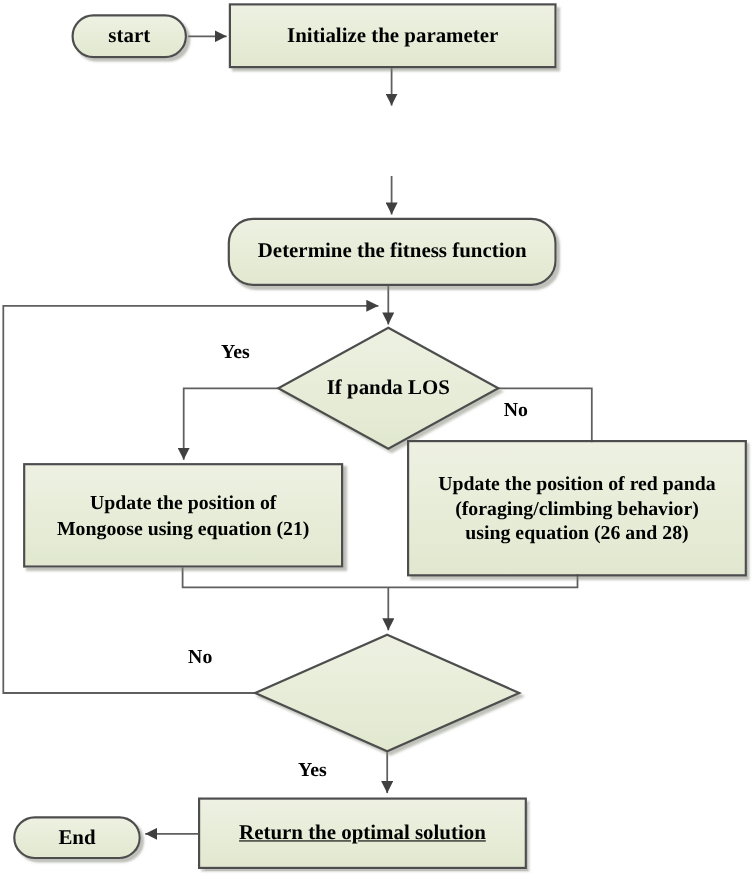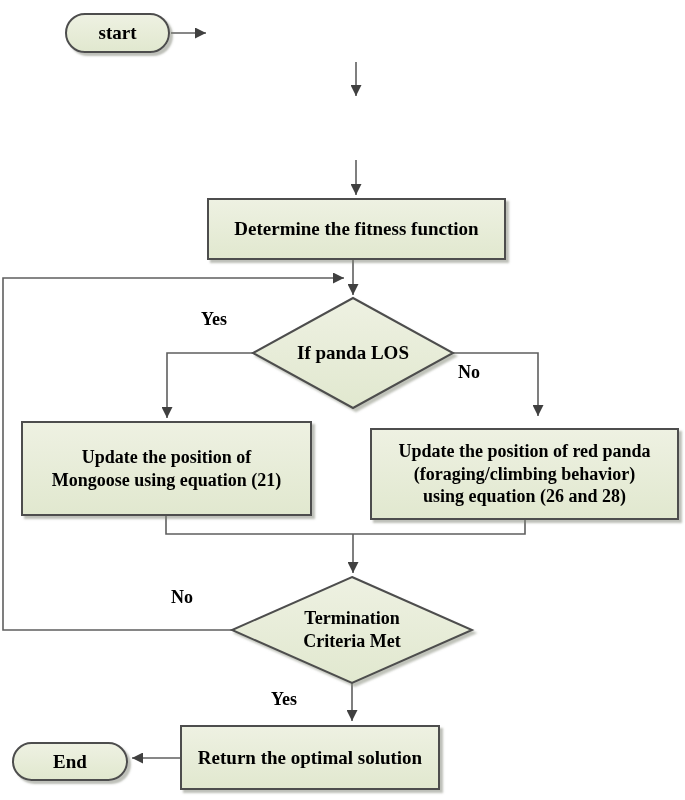--- a/index.html
+++ b/index.html
@@ -98,37 +98,36 @@
       <path d="M352 683 V721" marker-end="url(#arrow)"></path>
       <path d="M180 758 H132" marker-end="url(#arrow)"></path>
     </g>
 
     <polygon class="diamond" filter="url(#ds)" points="353,298 453,353 353,408 253,353"></polygon>
     <polygon class="diamond" filter="url(#ds)" points="352,577 472,630 352,683 232,630"></polygon>
   </svg>
 
   <div class="node terminator" style="left:65px; top:13px; width:105px; height:40px;">start</div>
 
+  <div class="node" style="left:208px; top:3px; width:298px; height:59px;">Initialize the parameter</div>
 
 
-  <div class="node" style="left:207px; top:198px; width:299px; height:62px;">Determine the fitness function</div>
+  <div class="node" style="left:207px; top:198px; width:299px; height:62px;border-radius:23px;">Determine the fitness function</div>
 
   <div class="diamond-label" style="left:273px; top:333px; width:160px; height:40px;">If panda LOS</div>
 
   <div class="node multi" style="left:21px; top:421px; width:291px; height:95px;">Update the position of
 Mongoose using equation (21)</div>
 
-  <div class="node multi" style="left:370px; top:428px; width:309px; height:92px;">Update the position of red panda
+  <div class="node multi" style="left:370px; top:400px; width:309px; height:124px;">Update the position of red panda
 (foraging/climbing behavior)
 using equation (26 and 28)</div>
 
-  <div class="diamond-label small" style="left:272px; top:600px; width:160px; height:60px;">Termination
-Criteria Met</div>
 
-  <div class="node" style="left:180px; top:725px; width:260px; height:65px;">Return the optimal solution</div>
+  <div class="node" style="left:180px; top:725px; width:299px; height:65px;text-decoration:underline;">Return the optimal solution</div>
 
   <div class="node terminator" style="left:12px; top:742px; width:116px; height:39px;">End</div>
 
   <span class="edge-label" style="left:201px; top:309px; width:50px;">Yes</span>
 
   <span class="edge-label" style="left:458px; top:362px; width:44px;">No</span>
 
   <span class="edge-label" style="left:171px; top:587px; width:44px;">No</span>
 
   <span class="edge-label" style="left:271px; top:689px; width:50px;">Yes</span>

